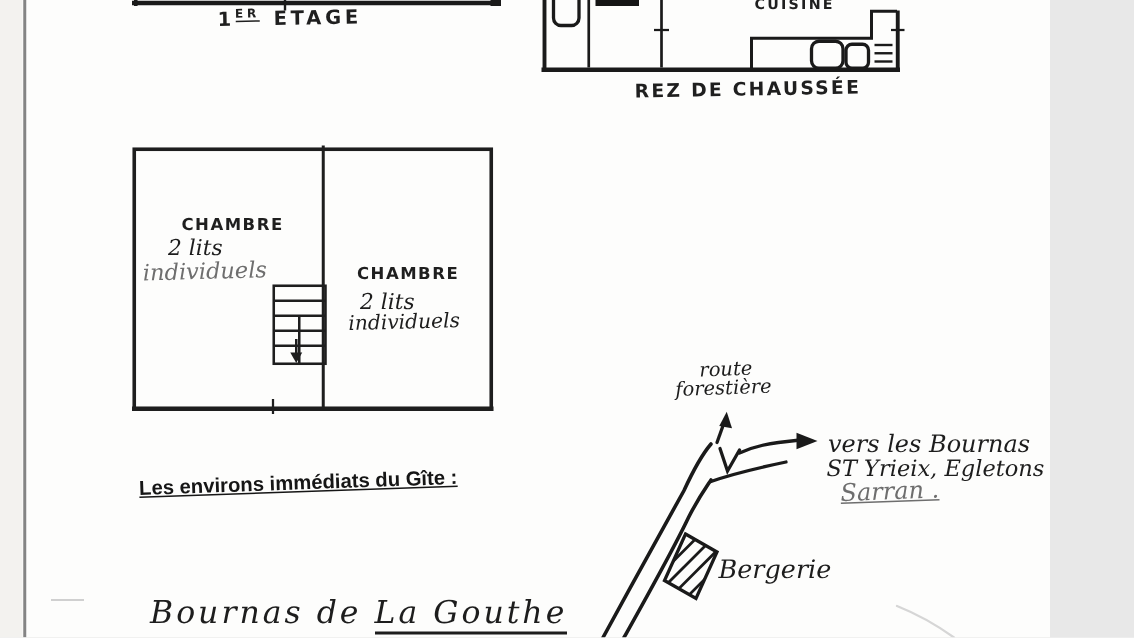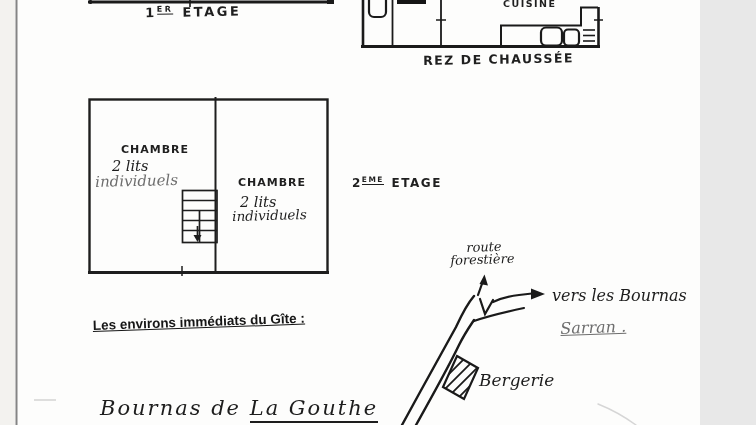--- a/index.html
+++ b/index.html
@@ -126,31 +126,28 @@
   <div class="abs handcaps" style="left:423px;top:53px;font-size:12.5px;letter-spacing:1.5px;transform:rotate(-1deg);">REZ DE CHAUSSÉE</div>
 
   <div class="abs handcaps" style="left:121px;top:143px;font-size:11px;letter-spacing:1px;">CHAMBRE</div>
   <div class="abs script" style="left:112px;top:158px;font-size:14.5px;">2 lits</div>
   <div class="abs script pencil" style="left:95px;top:173px;font-size:15px;transform:rotate(-1.5deg);">individuels</div>
 
   <div class="abs handcaps" style="left:238px;top:176px;font-size:11px;letter-spacing:1px;">CHAMBRE</div>
   <div class="abs script" style="left:240px;top:194px;font-size:14.5px;">2 lits</div>
   <div class="abs script" style="left:232px;top:208px;font-size:13.5px;transform:rotate(-1.5deg);">individuels</div>
 
-  <div class="abs handcaps" style="left:352px;top:175px;font-size:12px;letter-spacing:1.5px;">
-    <span>2</span><sup>EME</sup>
-    <span>ETAGE</span>
-  </div>
 
   <div class="abs heading" style="left:93px;top:318px;">Les environs immédiats du Gîte :</div>
 
   <div class="abs script" style="left:466px;top:240px;font-size:13px;transform:rotate(-2deg);">route</div>
   <div class="abs script" style="left:450px;top:253px;font-size:13px;transform:rotate(-2deg);">forestière</div>
 
   <div class="abs script" style="left:552px;top:286px;font-size:16px;text-align:right;">vers les Bournas</div>
+  <div class="abs script" style="left:551px;top:303px;font-size:15px;">ST Yrieix, Egletons</div>
   <div class="abs script pencil" style="left:560px;top:319px;font-size:16px;text-decoration:underline;transform:rotate(-2deg);">Sarran .</div>
 
   <div class="abs script" style="left:479px;top:370px;font-size:17px;">Bergerie</div>
 
   <div class="abs script" style="left:100px;top:396px;font-size:21px;letter-spacing:2px;">
     <span>Bournas de</span>
     <span class="underlined-name">La Gouthe</span>
   </div>
 
 </div>

